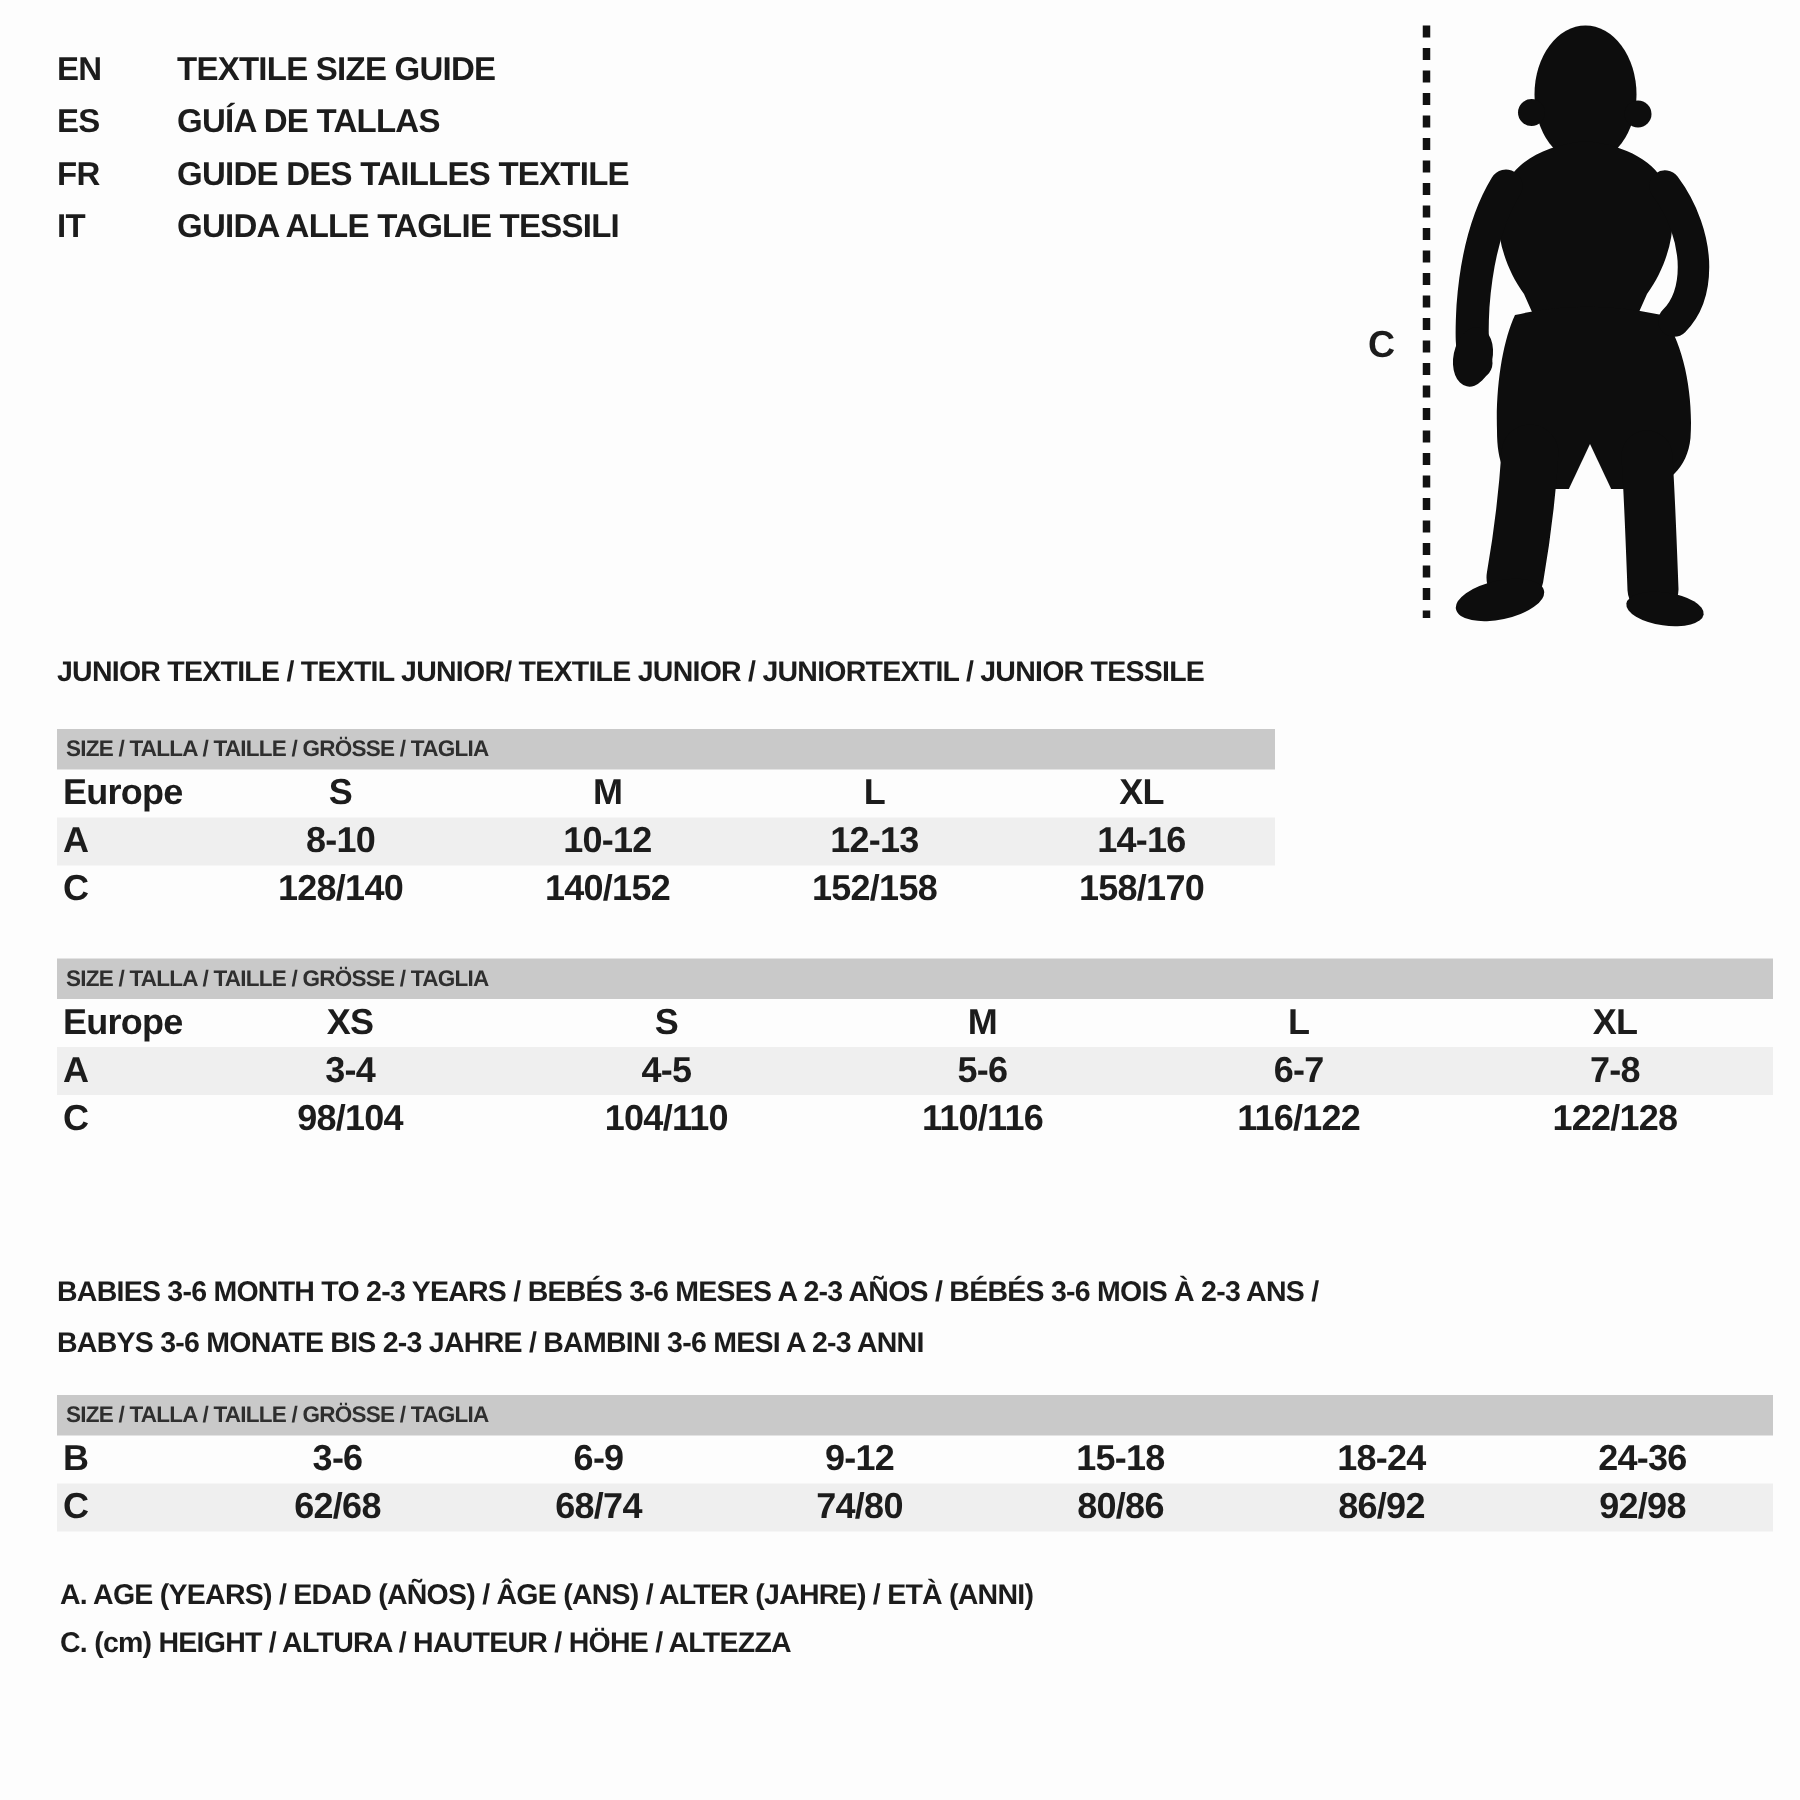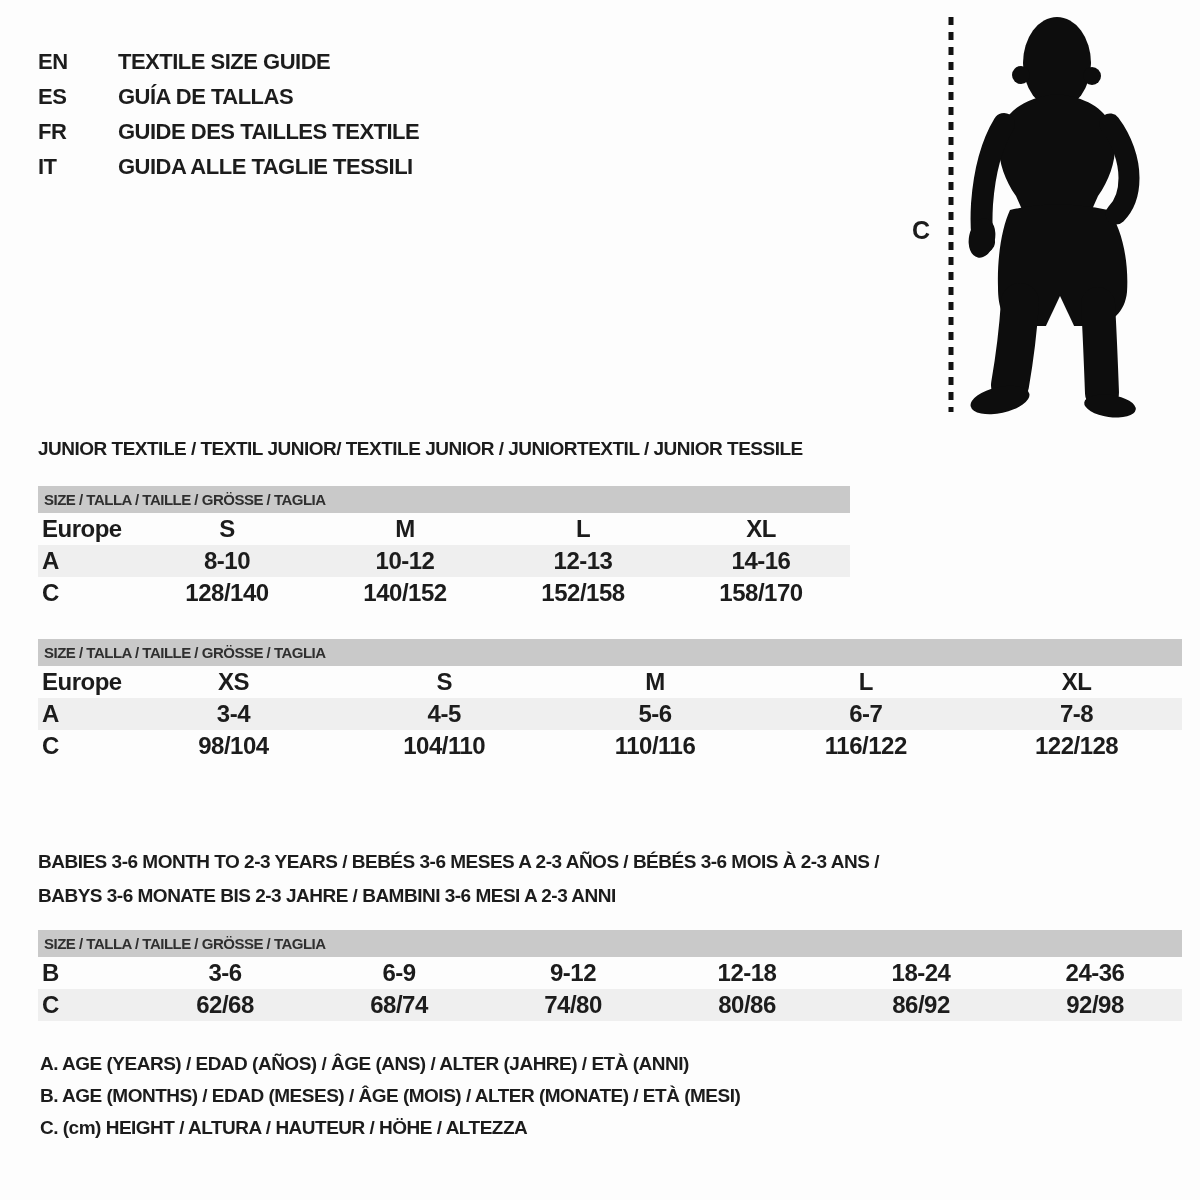--- a/index.html
+++ b/index.html
@@ -3,21 +3,21 @@
 <meta charset="utf-8">
 <style>
   *{margin:0;padding:0;box-sizing:border-box}
   html,body{background:#ffffff}
   .canvas{
     position:relative;width:1200px;height:1200px;background:#fdfdfd;
     font-family:"Liberation Sans","DejaVu Sans",sans-serif;font-weight:700;
     color:#1c1c1c;letter-spacing:-0.5px;overflow:hidden;
   }
   
-  .langs{position:absolute;left:38px;top:44px}
+  .langs{position:absolute;left:38px;top:28px}
   .lang-row{display:flex;height:35px;align-items:center;font-size:22px;white-space:nowrap}
   .lang-code{width:80px}
   
   .figure{position:absolute;left:940px;top:12px;width:205px;height:410px}
   .c-label{position:absolute;left:912px;top:216px;font-size:25px}
   
   .size-section{position:absolute;left:38px}
   .s1{top:437px;width:812px}
   .s2{top:639px;width:1144px}
   .s3{top:845px;width:1144px}
@@ -155,35 +155,34 @@
       </div>
     <div class="band">
       <span>SIZE / TALLA / TAILLE / GRÖSSE / TAGLIA</span>
     </div>
     <div class="rows">
         <div class="trow">
           <span class="rlabel">B</span>
           <span class="cell">3-6</span>
           <span class="cell">6-9</span>
           <span class="cell">9-12</span>
-          <span class="cell">12-18</span>
+          <span class="cell">15-18</span>
           <span class="cell">18-24</span>
           <span class="cell">24-36</span>
         </div>
         <div class="trow">
           <span class="rlabel">C</span>
           <span class="cell">62/68</span>
           <span class="cell">68/74</span>
           <span class="cell">74/80</span>
           <span class="cell">80/86</span>
           <span class="cell">86/92</span>
           <span class="cell">92/98</span>
         </div>
       </div>
   </section>
 
   <div class="footnotes">
       <div class="footnote">A. AGE (YEARS) / EDAD (AÑOS) / ÂGE (ANS) / ALTER (JAHRE) / ETÀ (ANNI)</div>
-      <div class="footnote">B. AGE (MONTHS) / EDAD (MESES) / ÂGE (MOIS) / ALTER (MONATE) / ETÀ (MESI)</div>
       <div class="footnote">C. (cm) HEIGHT / ALTURA / HAUTEUR / HÖHE / ALTEZZA</div>
     </div>
 
 </div>
 
 </body></html>

